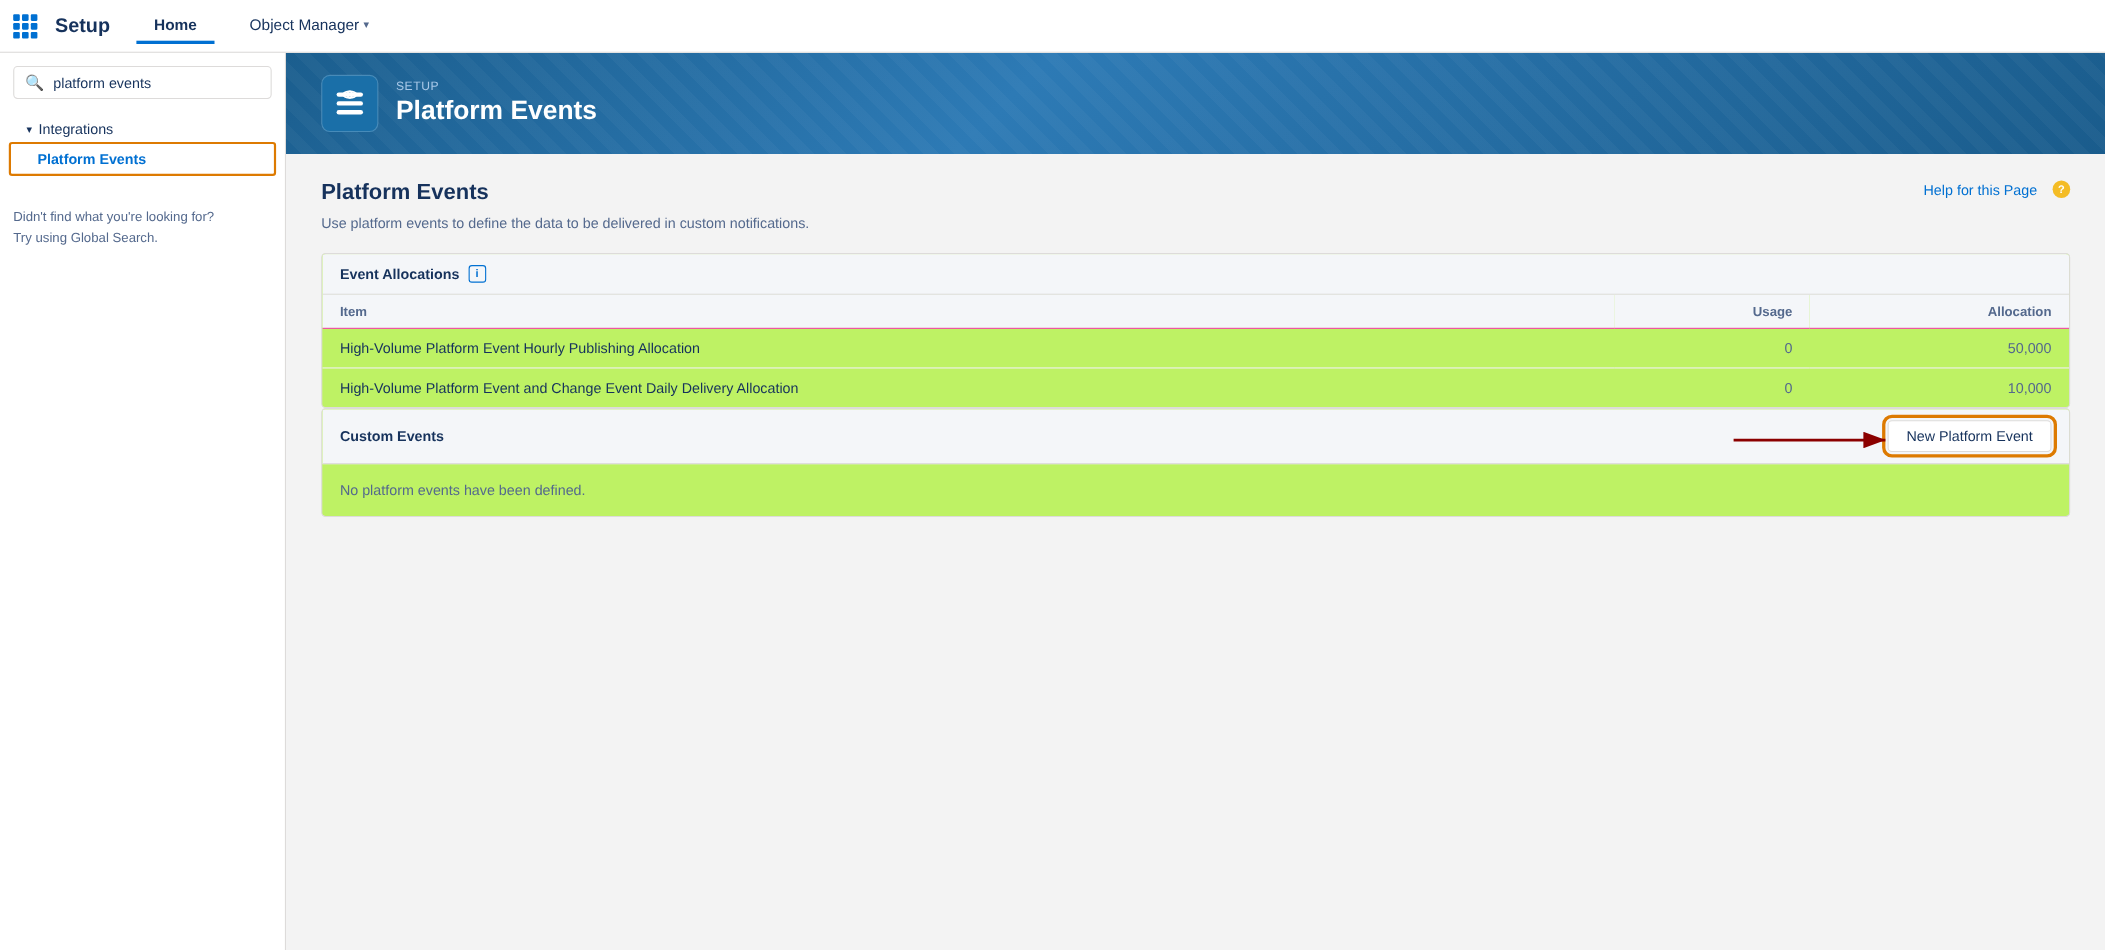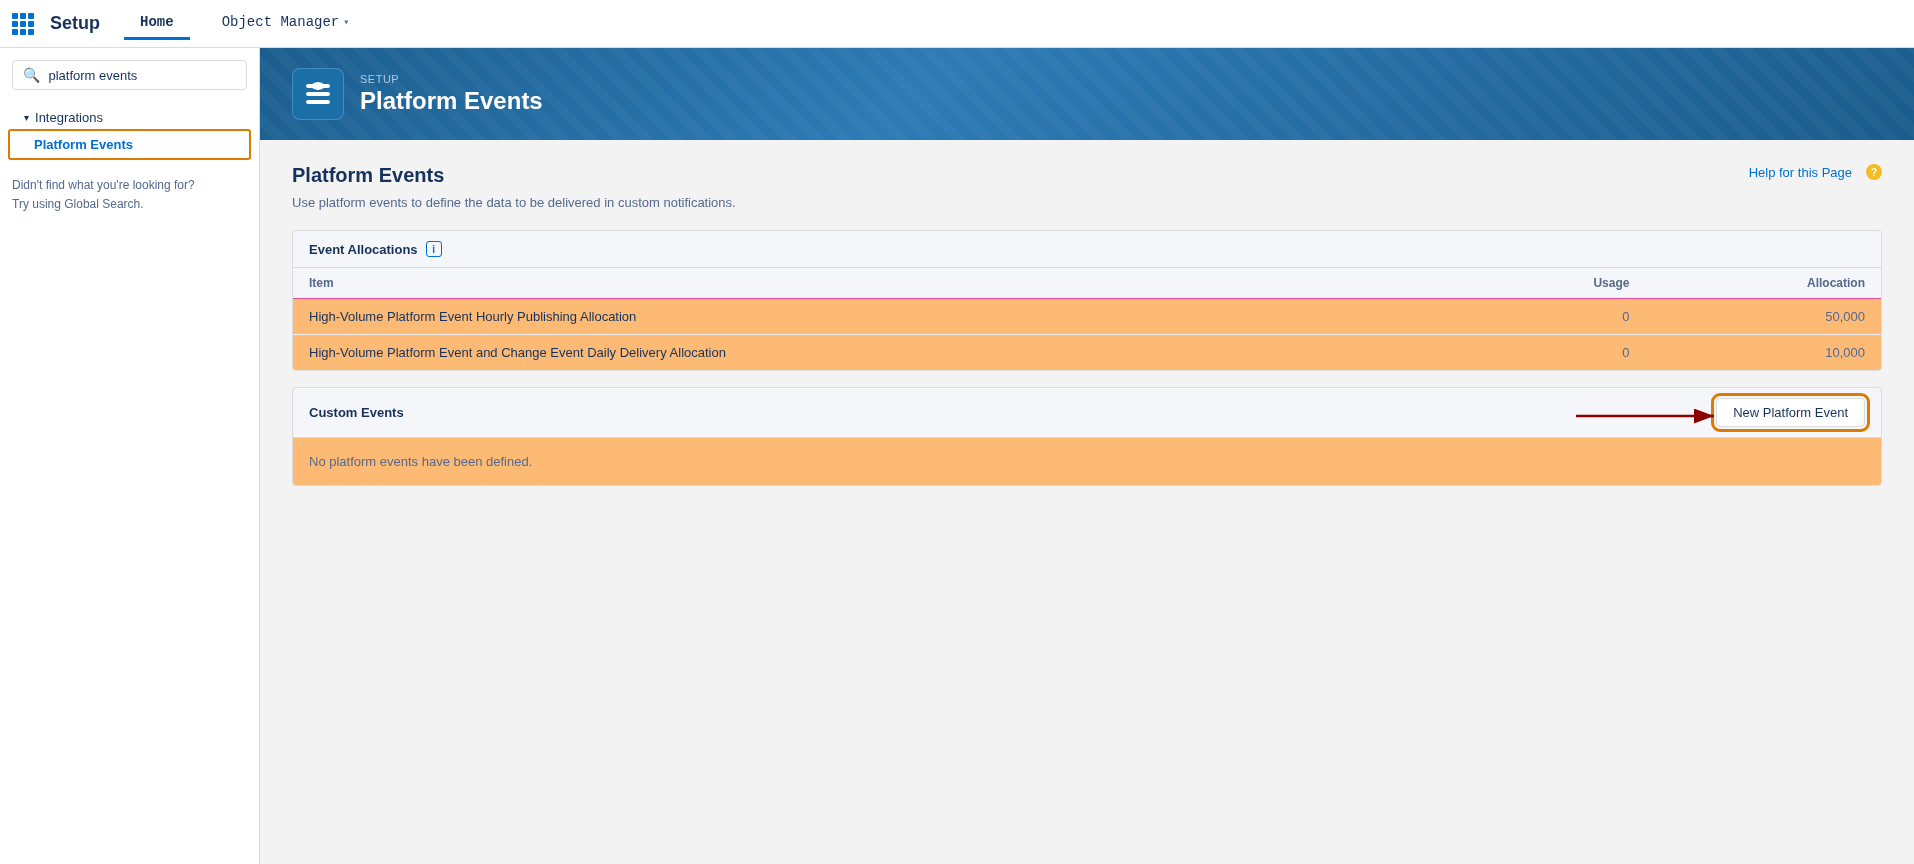--- a/index.html
+++ b/index.html
@@ -28,21 +28,20 @@
     .top-nav-title { font-size: 18px; font-weight: 700; color: #16325c; margin-right: 8px; }
     .top-nav-tab {
       padding: 0 16px;
       height: 32px;
       display: flex;
       align-items: center;
       font-size: 14px;
       color: #16325c;
       cursor: pointer;
       border-bottom: 3px solid transparent;
-      font-family: Liberation Mono, monospace;
     }
     .top-nav-tab.active {
       border-bottom: 3px solid #0070d2;
       font-weight: 600;
     }
     .object-manager-tab {
       display: flex;
       align-items: center;
       gap: 4px;
     }
@@ -103,21 +102,21 @@
       border: 2px solid #dd7a01;
       border-radius: 3px;
       margin: 0 8px;
       padding: 6px 8px 6px 24px;
       background: #fff;
       color: #0070d2;
       font-weight: 600;
     }
 
     .sidebar-not-found {
-      padding: 16px 12px;
+      padding: 28px 12px;
       font-size: 12px;
       color: #54698d;
       line-height: 1.6;
     }
 
     
     .content-area {
       flex: 1;
       background: #f3f3f3;
       overflow-y: auto;
@@ -194,24 +193,23 @@
       justify-content: center;
       font-size: 10px;
       font-weight: 700;
       color: #fff;
     }
 
     .page-description { font-size: 13px; color: #54698d; margin-bottom: 20px; }
 
     
     .section-card {
-      background: #fdba74;
+      background: #bef264;
       border: 1px solid #dddbda;
       border-radius: 4px;
-      margin-bottom: 16px;
       overflow: hidden;
     }
     .section-header {
       padding: 10px 16px;
       background: #f4f6f9;
       border-bottom: 1px solid #dddbda;
       display: flex;
       align-items: center;
       gap: 8px;
       font-weight: 700;

